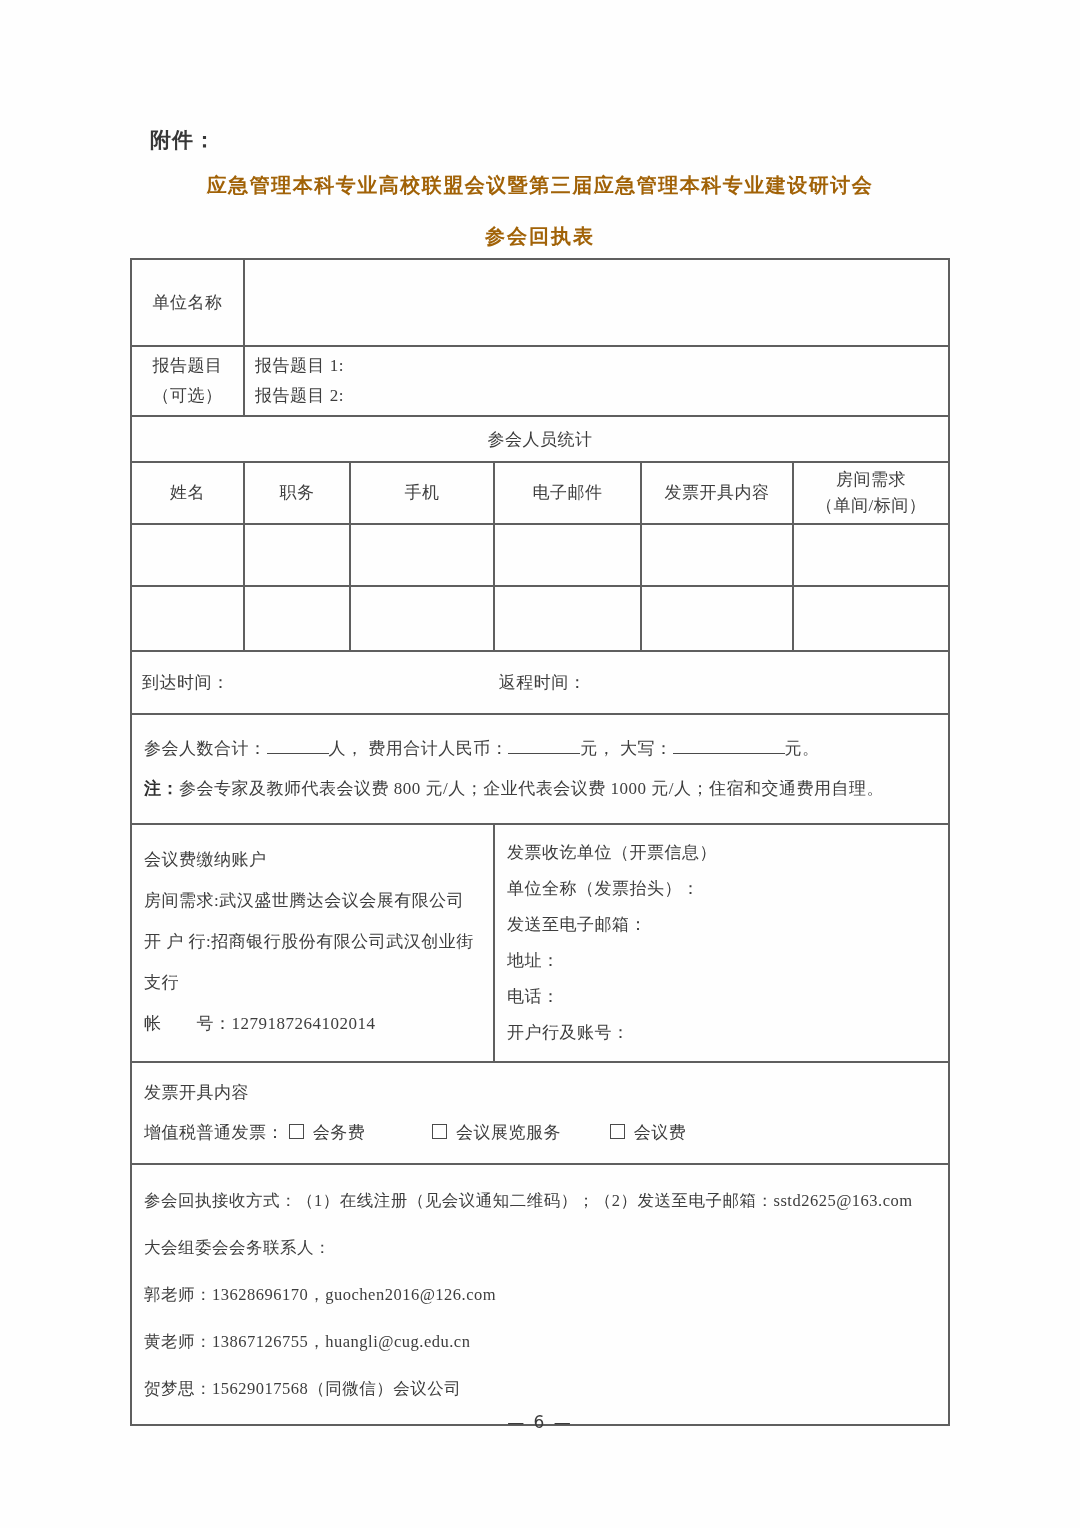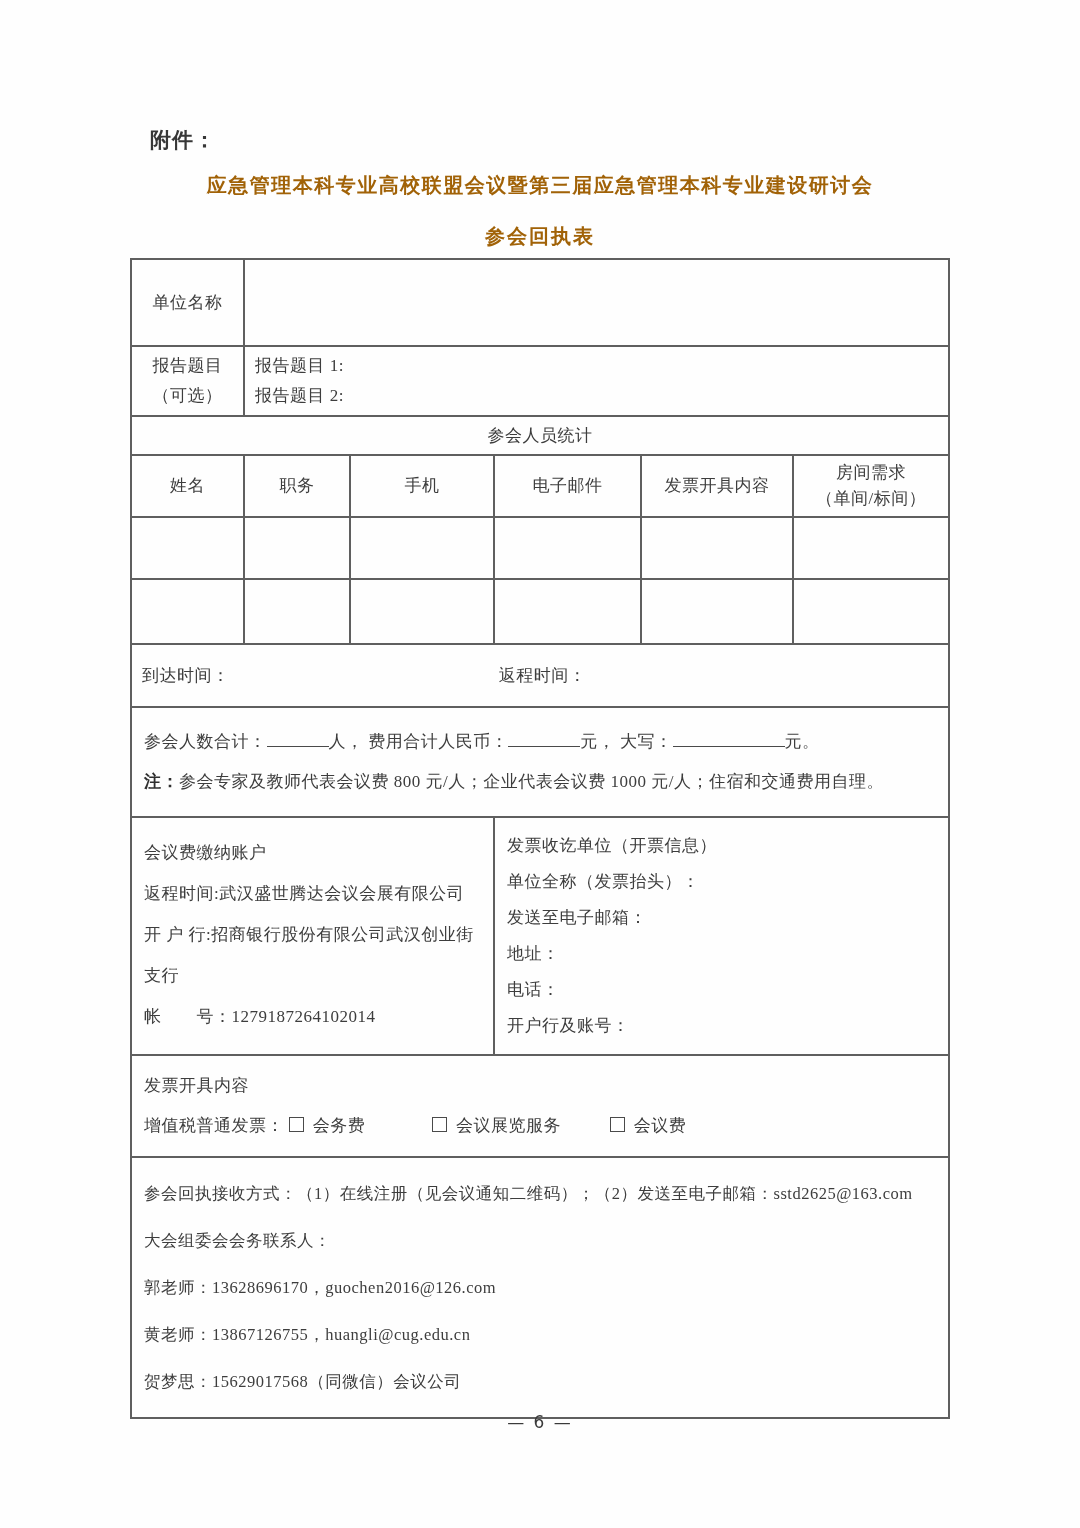--- a/index.html
+++ b/index.html
@@ -99,21 +99,21 @@
       <td class="lbl-center cell-two-line">
         <span>报告题目</span><br>
         <span>（可选）</span>
       </td>
       <td colspan="5" class="cell-two-line">
         <span>报告题目 1:</span><br>
         <span>报告题目 2:</span>
       </td>
     </tr>
 
-    <tr style="height:39px">
+    <tr style="height:46px">
       <td colspan="6" class="section-title">参会人员统计</td>
     </tr>
 
     <tr style="height:53px">
       <td class="hdr">姓名</td>
       <td class="hdr">职务</td>
       <td class="hdr">手机</td>
       <td class="hdr">电子邮件</td>
       <td class="hdr">发票开具内容</td>
       <td class="hdr">
@@ -150,21 +150,21 @@
       <td colspan="6" class="totals-cell">
         <span>参会人数合计：</span><span class="blank blank-a"></span><span>人，  费用合计人民币：</span><span class="blank blank-b"></span><span>元，  大写：</span><span class="blank blank-c"></span><span>元。</span>
         <br>
         <span class="note-strong">注：</span><span>参会专家及教师代表会议费 800 元/人；企业代表会议费 1000 元/人；住宿和交通费用自理。</span>
       </td>
     </tr>
 
     <tr style="height:220px">
       <td colspan="3" class="pay-cell">
         <span>会议费缴纳账户</span><br>
-        <span>返程时间:武汉盛世腾达会议会展有限公司</span><br>
+        <span>房间需求:武汉盛世腾达会议会展有限公司</span><br>
         <span>开 户 行:招商银行股份有限公司武汉创业街支行</span><br>
         <span>帐　　号：</span><span>1279187264102014</span>
       </td>
       <td colspan="3" class="invoice-cell">
         <span>发票收讫单位（开票信息）</span><br>
         <span>单位全称（发票抬头）：</span><br>
         <span>发送至电子邮箱：</span><br>
         <span>地址：</span><br>
         <span>电话：</span><br>
         <span>开户行及账号：</span>

